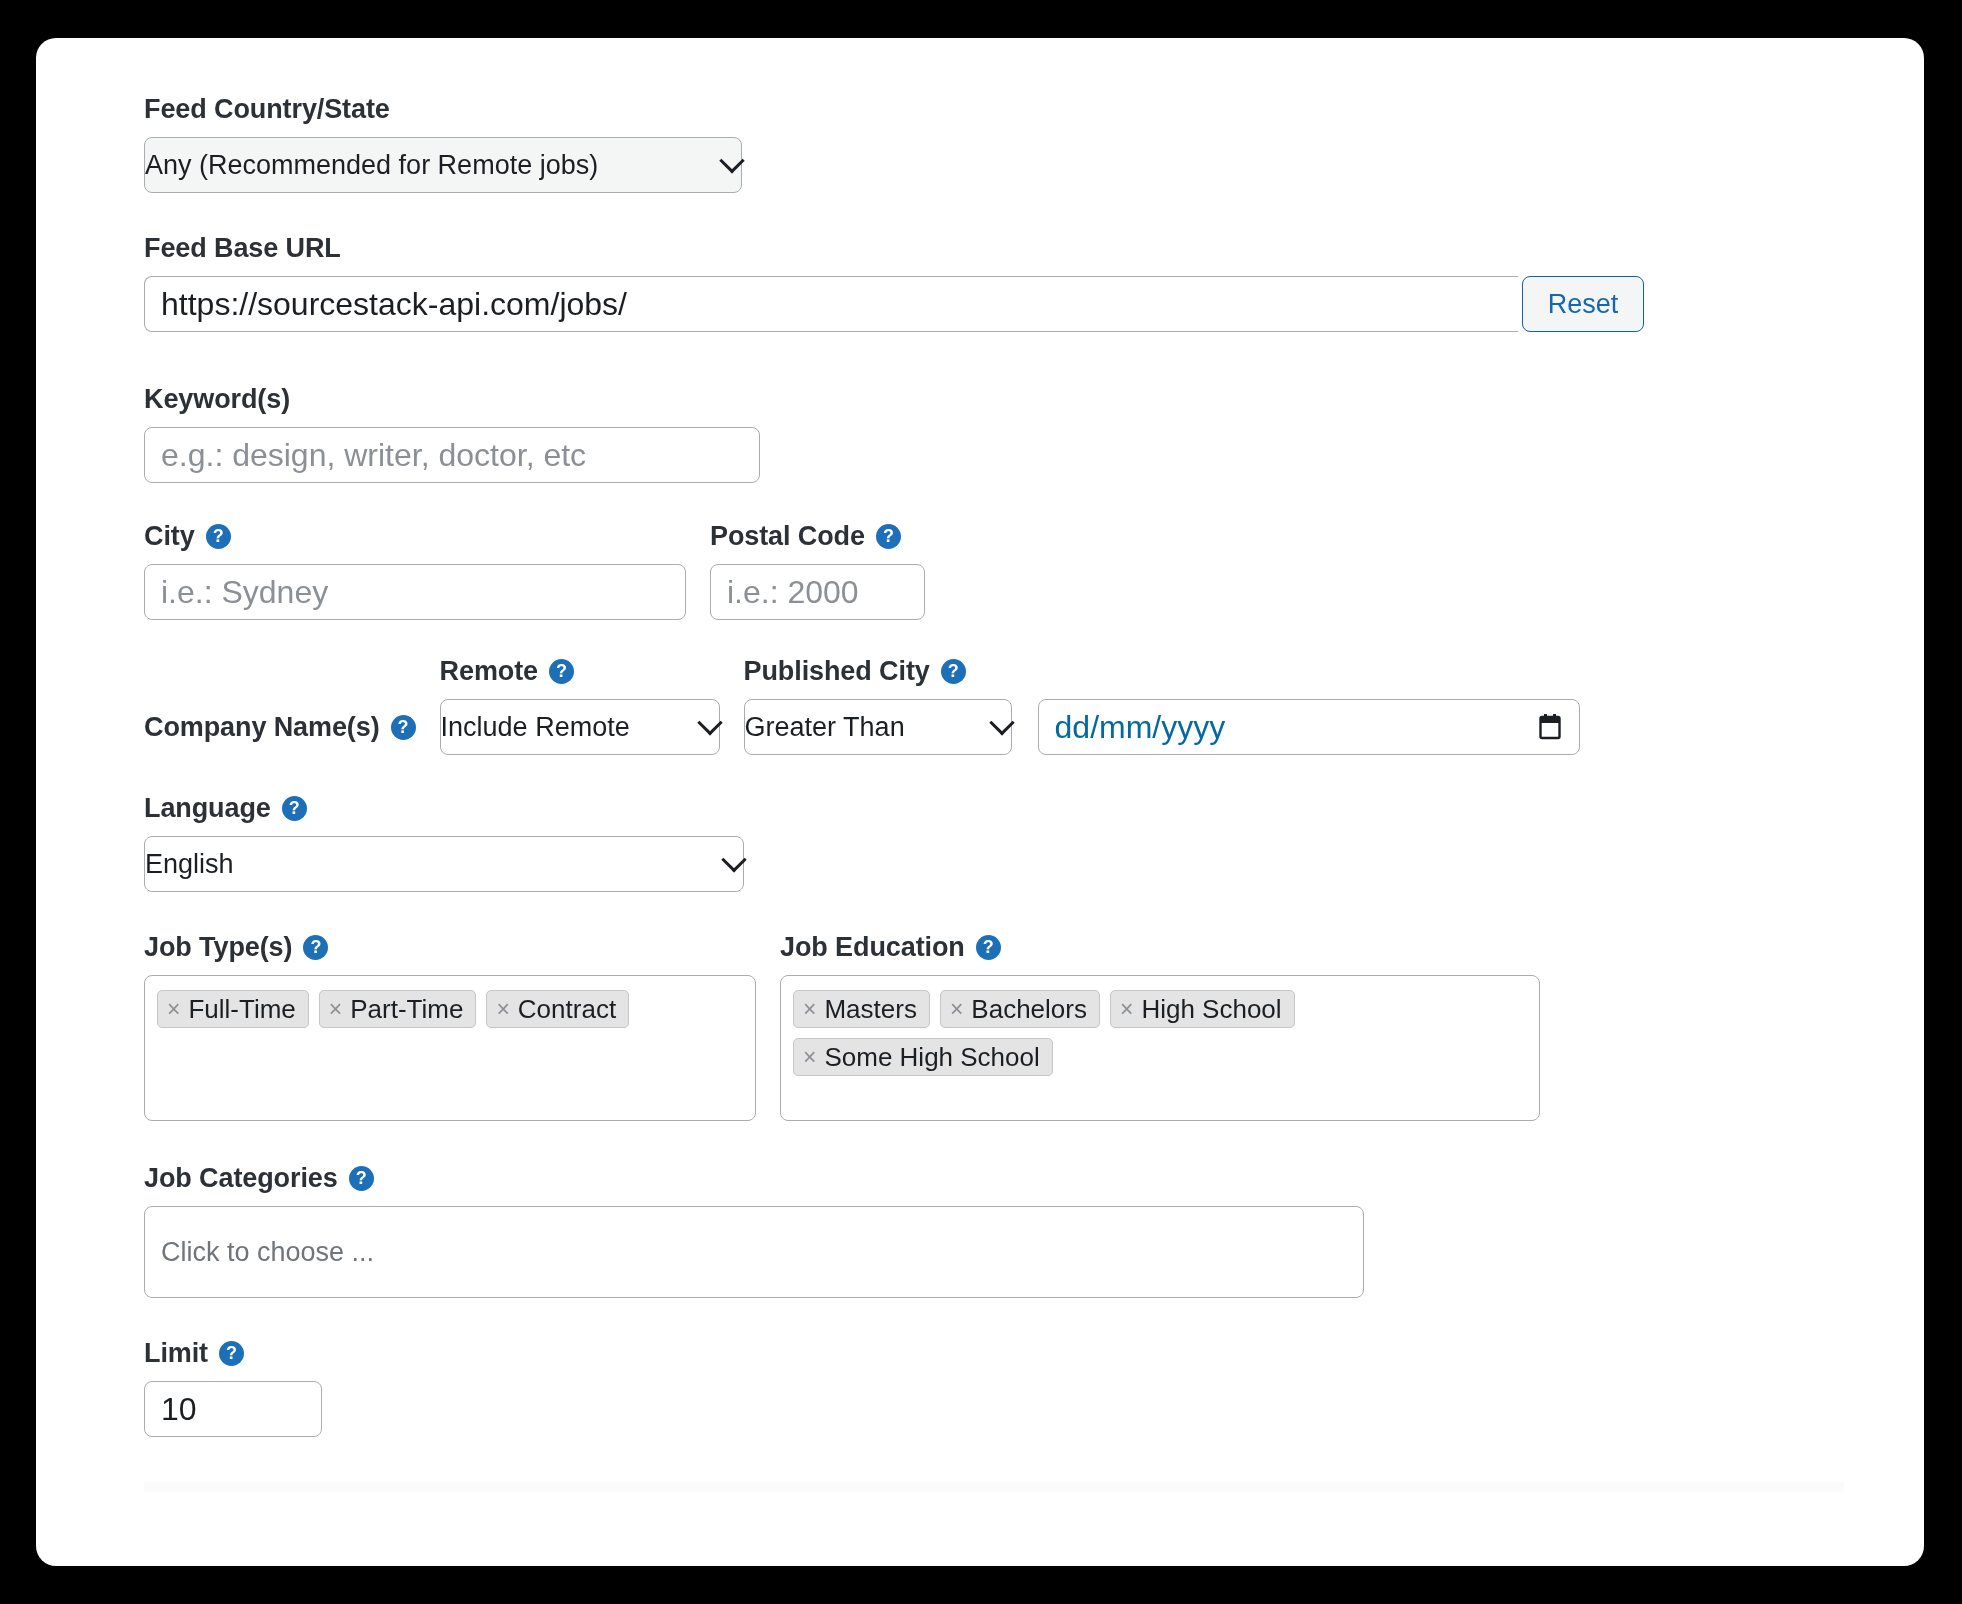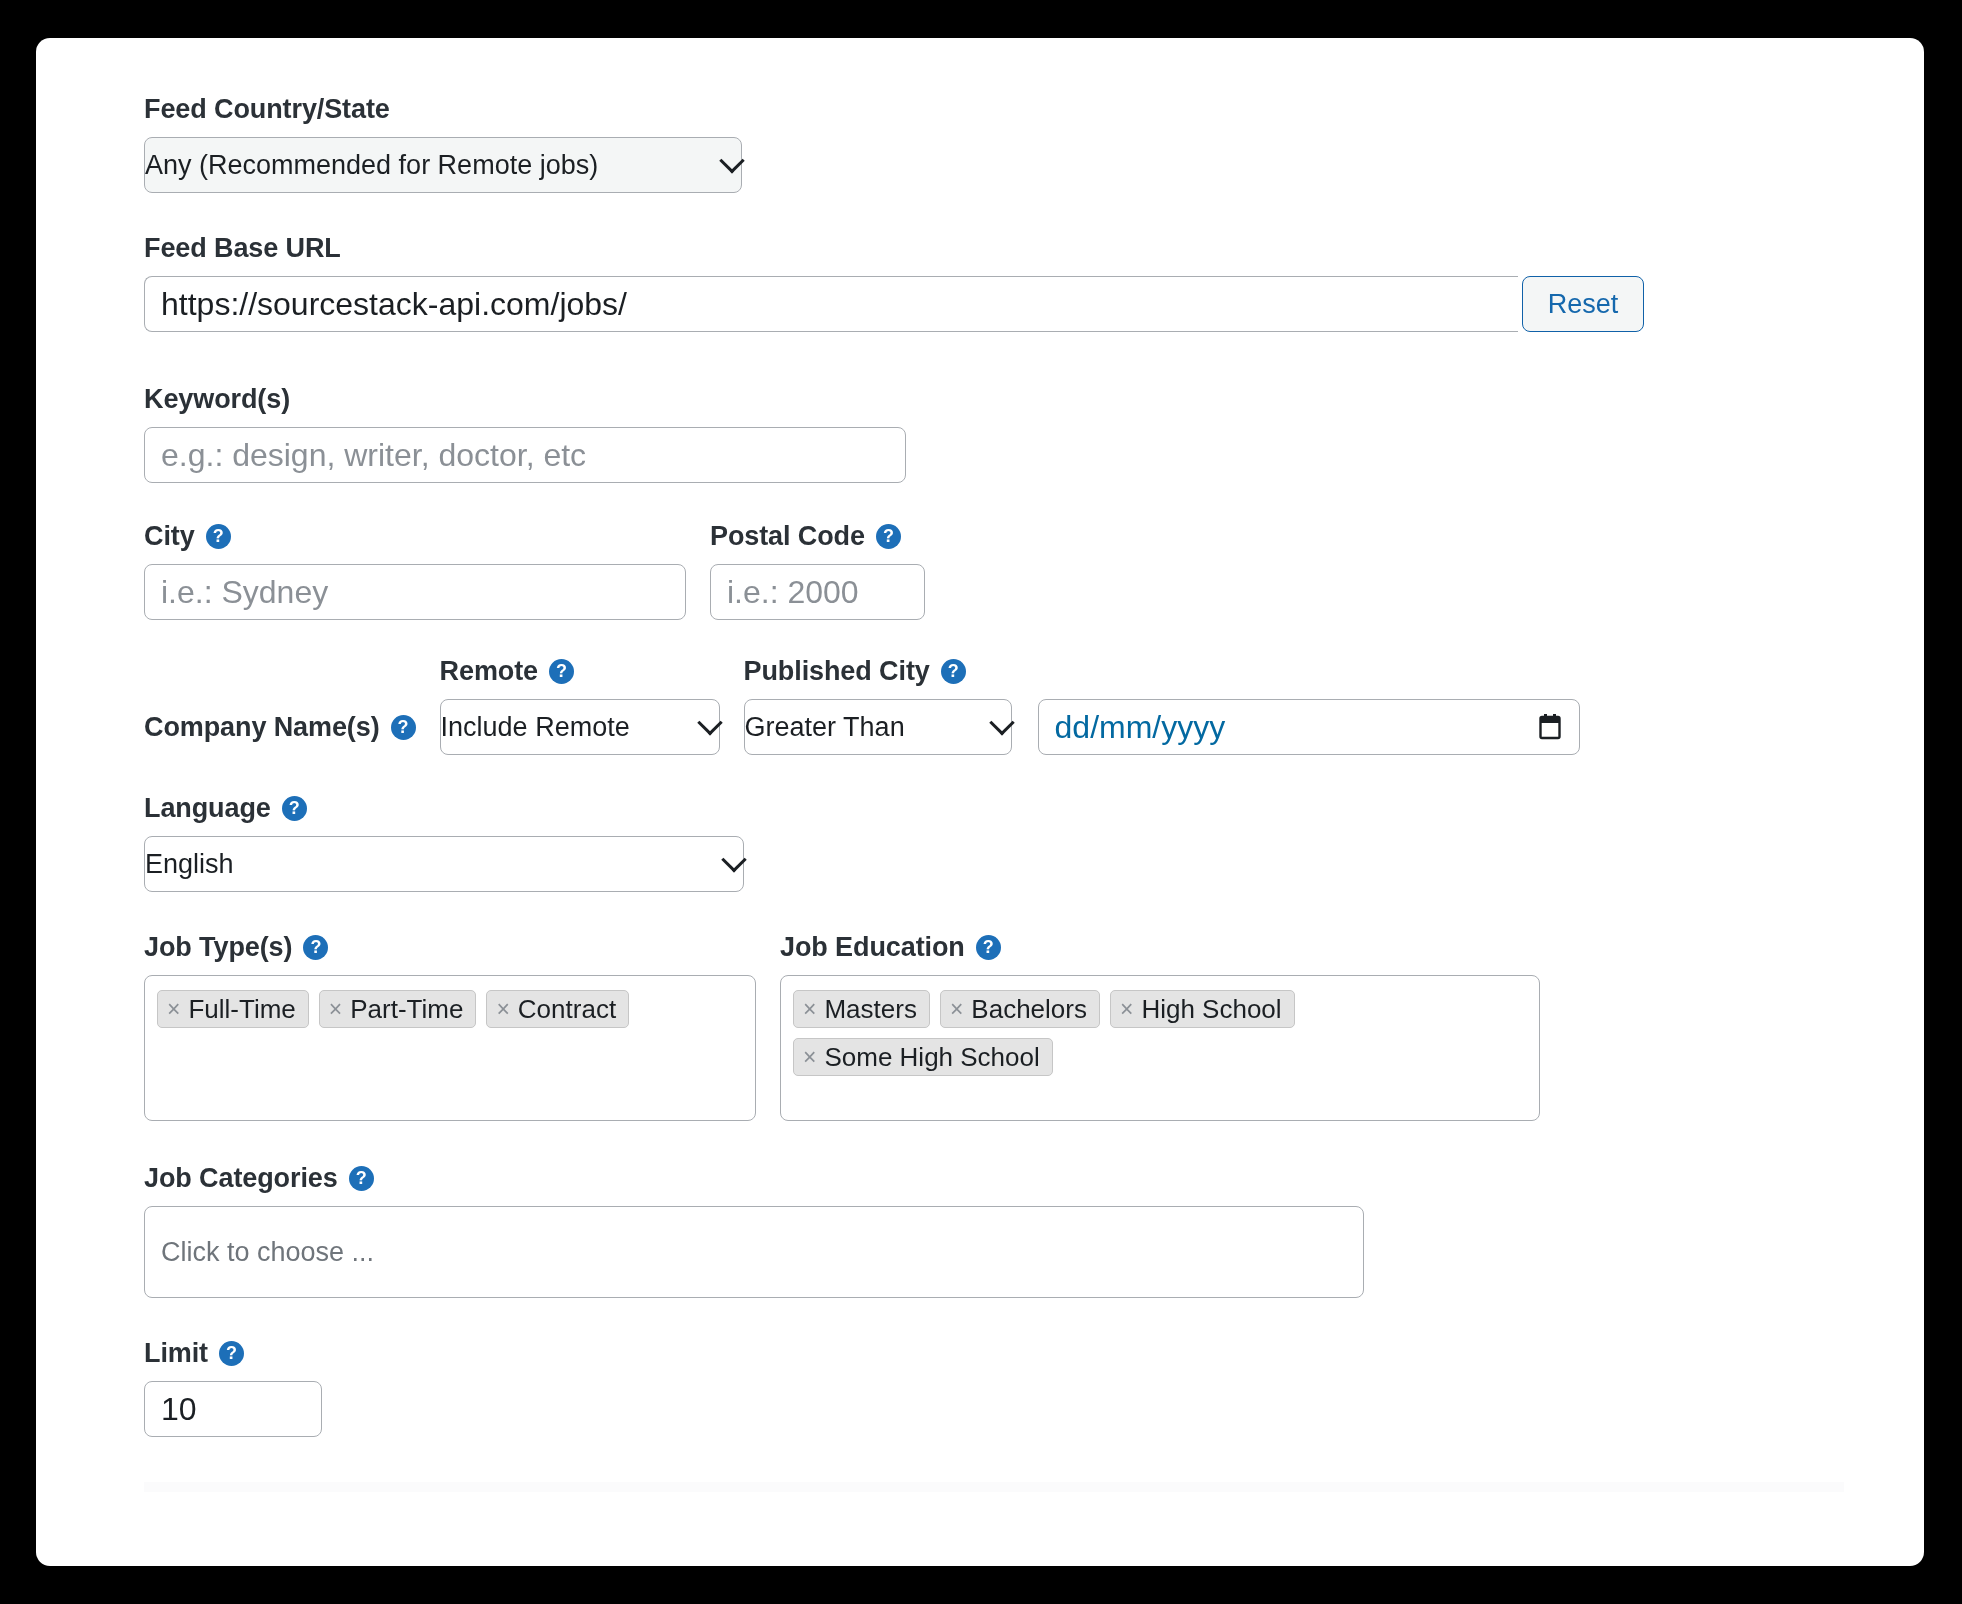--- a/index.html
+++ b/index.html
@@ -15,21 +15,21 @@
     overflow: hidden;
   }
 
   .card {
     position: absolute;
     left: 36px;
     top: 38px;
     width: 1888px;
     height: 1528px;
     background: #ffffff;
-    border-radius: 14px;
+    border-radius: 20px;
     overflow: hidden;
     text-align: center;
   }
 
   .form-area {
     position: absolute;
     left: 0;
     top: 0;
     width: 100%;
     padding: 58px 0 0 108px;
@@ -133,21 +133,21 @@
     display: flex;
     align-items: center;
     justify-content: center;
     padding: 0 18px;
     cursor: pointer;
     margin-left: 4px;
     line-height: 1;
   }
 
   .group-keyword { margin-top: 54px; }
-  .kw-input { width: 762px; }
+  .kw-input { width: 616px; }
 
   .group-city { margin-top: 40px; }
   .city-input { width: 542px; }
   .postal-input { width: 215px; }
   .gap-city { width: 24px; }
 
   .group-company { margin-top: 38px; }
   .company-input { width: 542px; }
   .remote-select { width: 280px; }
   .pub-select { width: 268px; }

